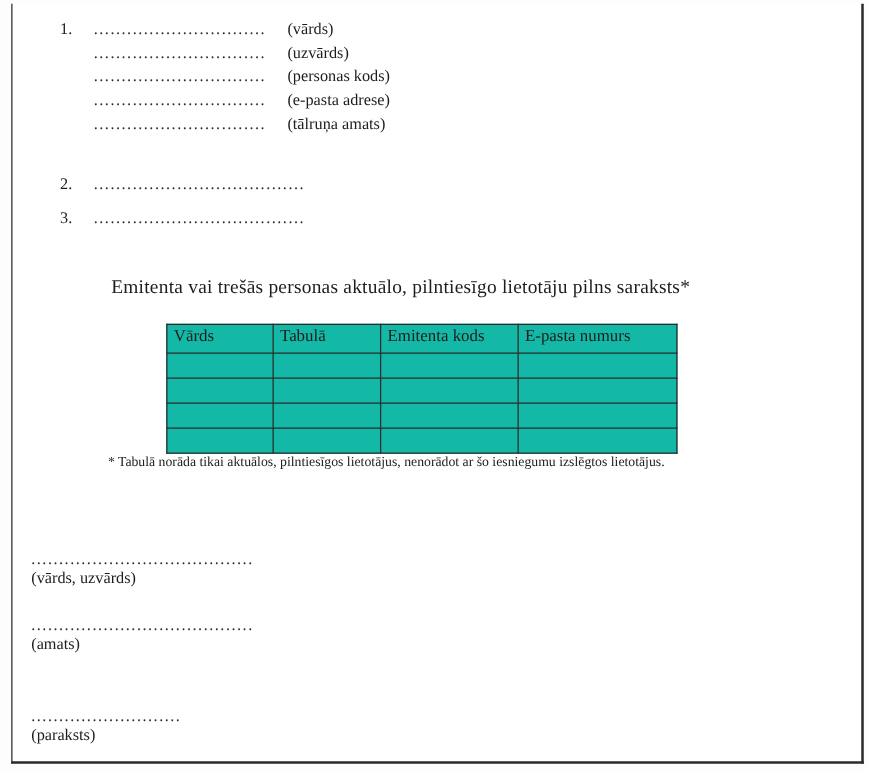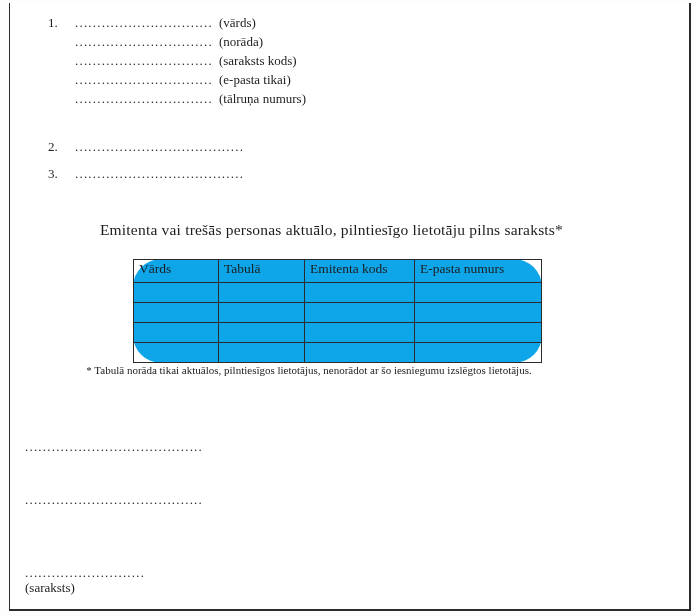--- a/index.html
+++ b/index.html
@@ -19,37 +19,36 @@
     width: 679px; height: 606px;
     border-left: 1.5px solid #2b2b2b;
     border-right: 2px solid #2b2b2b;
     border-bottom: 2px solid #2b2b2b;
     background: #ffffff;
   }
   .list-block { position: absolute; left: 48px; font-size: 13px; }
   .list-line { display: flex; align-items: baseline; height: 19px; line-height: 19px; white-space: nowrap; }
   .num { display: inline-block; width: 27px; }
   .dots { letter-spacing: 1.2px; color: #2a2a2a; }
-  .field-label { margin-left: 6px; }
+  .field-label { margin-left: 17px; }
 
   #item-1 { top: 13px; }
   #item-2 { top: 137px; }
   #item-3 { top: 164px; }
 
   .section-title {
     position: absolute; left: 0; top: 221px;
     width: 641px; text-align: center;
-    font-size: 15.5px; letter-spacing: 0.2px; margin-left: 11px;
+    font-size: 15.5px; letter-spacing: 0.2px;
   }
 
   table.users-table {
     position: absolute; left: 133px; top: 259px;
     border-collapse: collapse;
-    background: #0ea5e9;
-    border-radius: 28px;
+    background: #14b8a6;
   }
   table.users-table th, table.users-table td {
     border: 1px solid #2b2b2b;
     font-size: 13.5px;
     font-weight: normal;
     text-align: left;
     vertical-align: top;
     padding: 1px 4px 2px 5px;
   }
   table.users-table thead th { height: 19px; }
@@ -76,36 +75,36 @@
 
 <div class="list-block" id="item-1">
   <div class="list-line">
     <span class="num">1.</span>
     <span class="dots">...............................</span>
     <span class="field-label">(vārds)</span>
   </div>
   <div class="list-line">
     <span class="num"></span>
     <span class="dots">...............................</span>
-    <span class="field-label">(norāda)</span>
+    <span class="field-label">(uzvārds)</span>
   </div>
   <div class="list-line">
     <span class="num"></span>
     <span class="dots">...............................</span>
-    <span class="field-label">(saraksts kods)</span>
+    <span class="field-label">(personas kods)</span>
   </div>
   <div class="list-line">
     <span class="num"></span>
     <span class="dots">...............................</span>
-    <span class="field-label">(e-pasta tikai)</span>
+    <span class="field-label">(e-pasta adrese)</span>
   </div>
   <div class="list-line">
     <span class="num"></span>
     <span class="dots">...............................</span>
-    <span class="field-label">(tālruņa numurs)</span>
+    <span class="field-label">(tālruņa amats)</span>
   </div>
 </div>
 
 <div class="list-block" id="item-2">
   <div class="list-line">
     <span class="num">2.</span>
     <span class="dots">......................................</span>
   </div>
 </div>
 
@@ -158,22 +157,24 @@
       <td></td>
       <td></td>
     </tr>
   </tbody>
 </table>
 
 <div class="footnote">* Tabulā norāda tikai aktuālos, pilntiesīgos lietotājus, nenorādot ar šo iesniegumu izslēgtos lietotājus.</div>
 
 <div class="signature-block" id="sig-1">
   <div class="signature-dots">........................................</div>
+  <div class="signature-label">(vārds, uzvārds)</div>
 </div>
 
 <div class="signature-block" id="sig-2">
   <div class="signature-dots">........................................</div>
+  <div class="signature-label">(amats)</div>
 </div>
 
 <div class="signature-block" id="sig-3">
   <div class="signature-dots">...........................</div>
-  <div class="signature-label">(saraksts)</div>
+  <div class="signature-label">(paraksts)</div>
 </div>
 
 </body></html>

